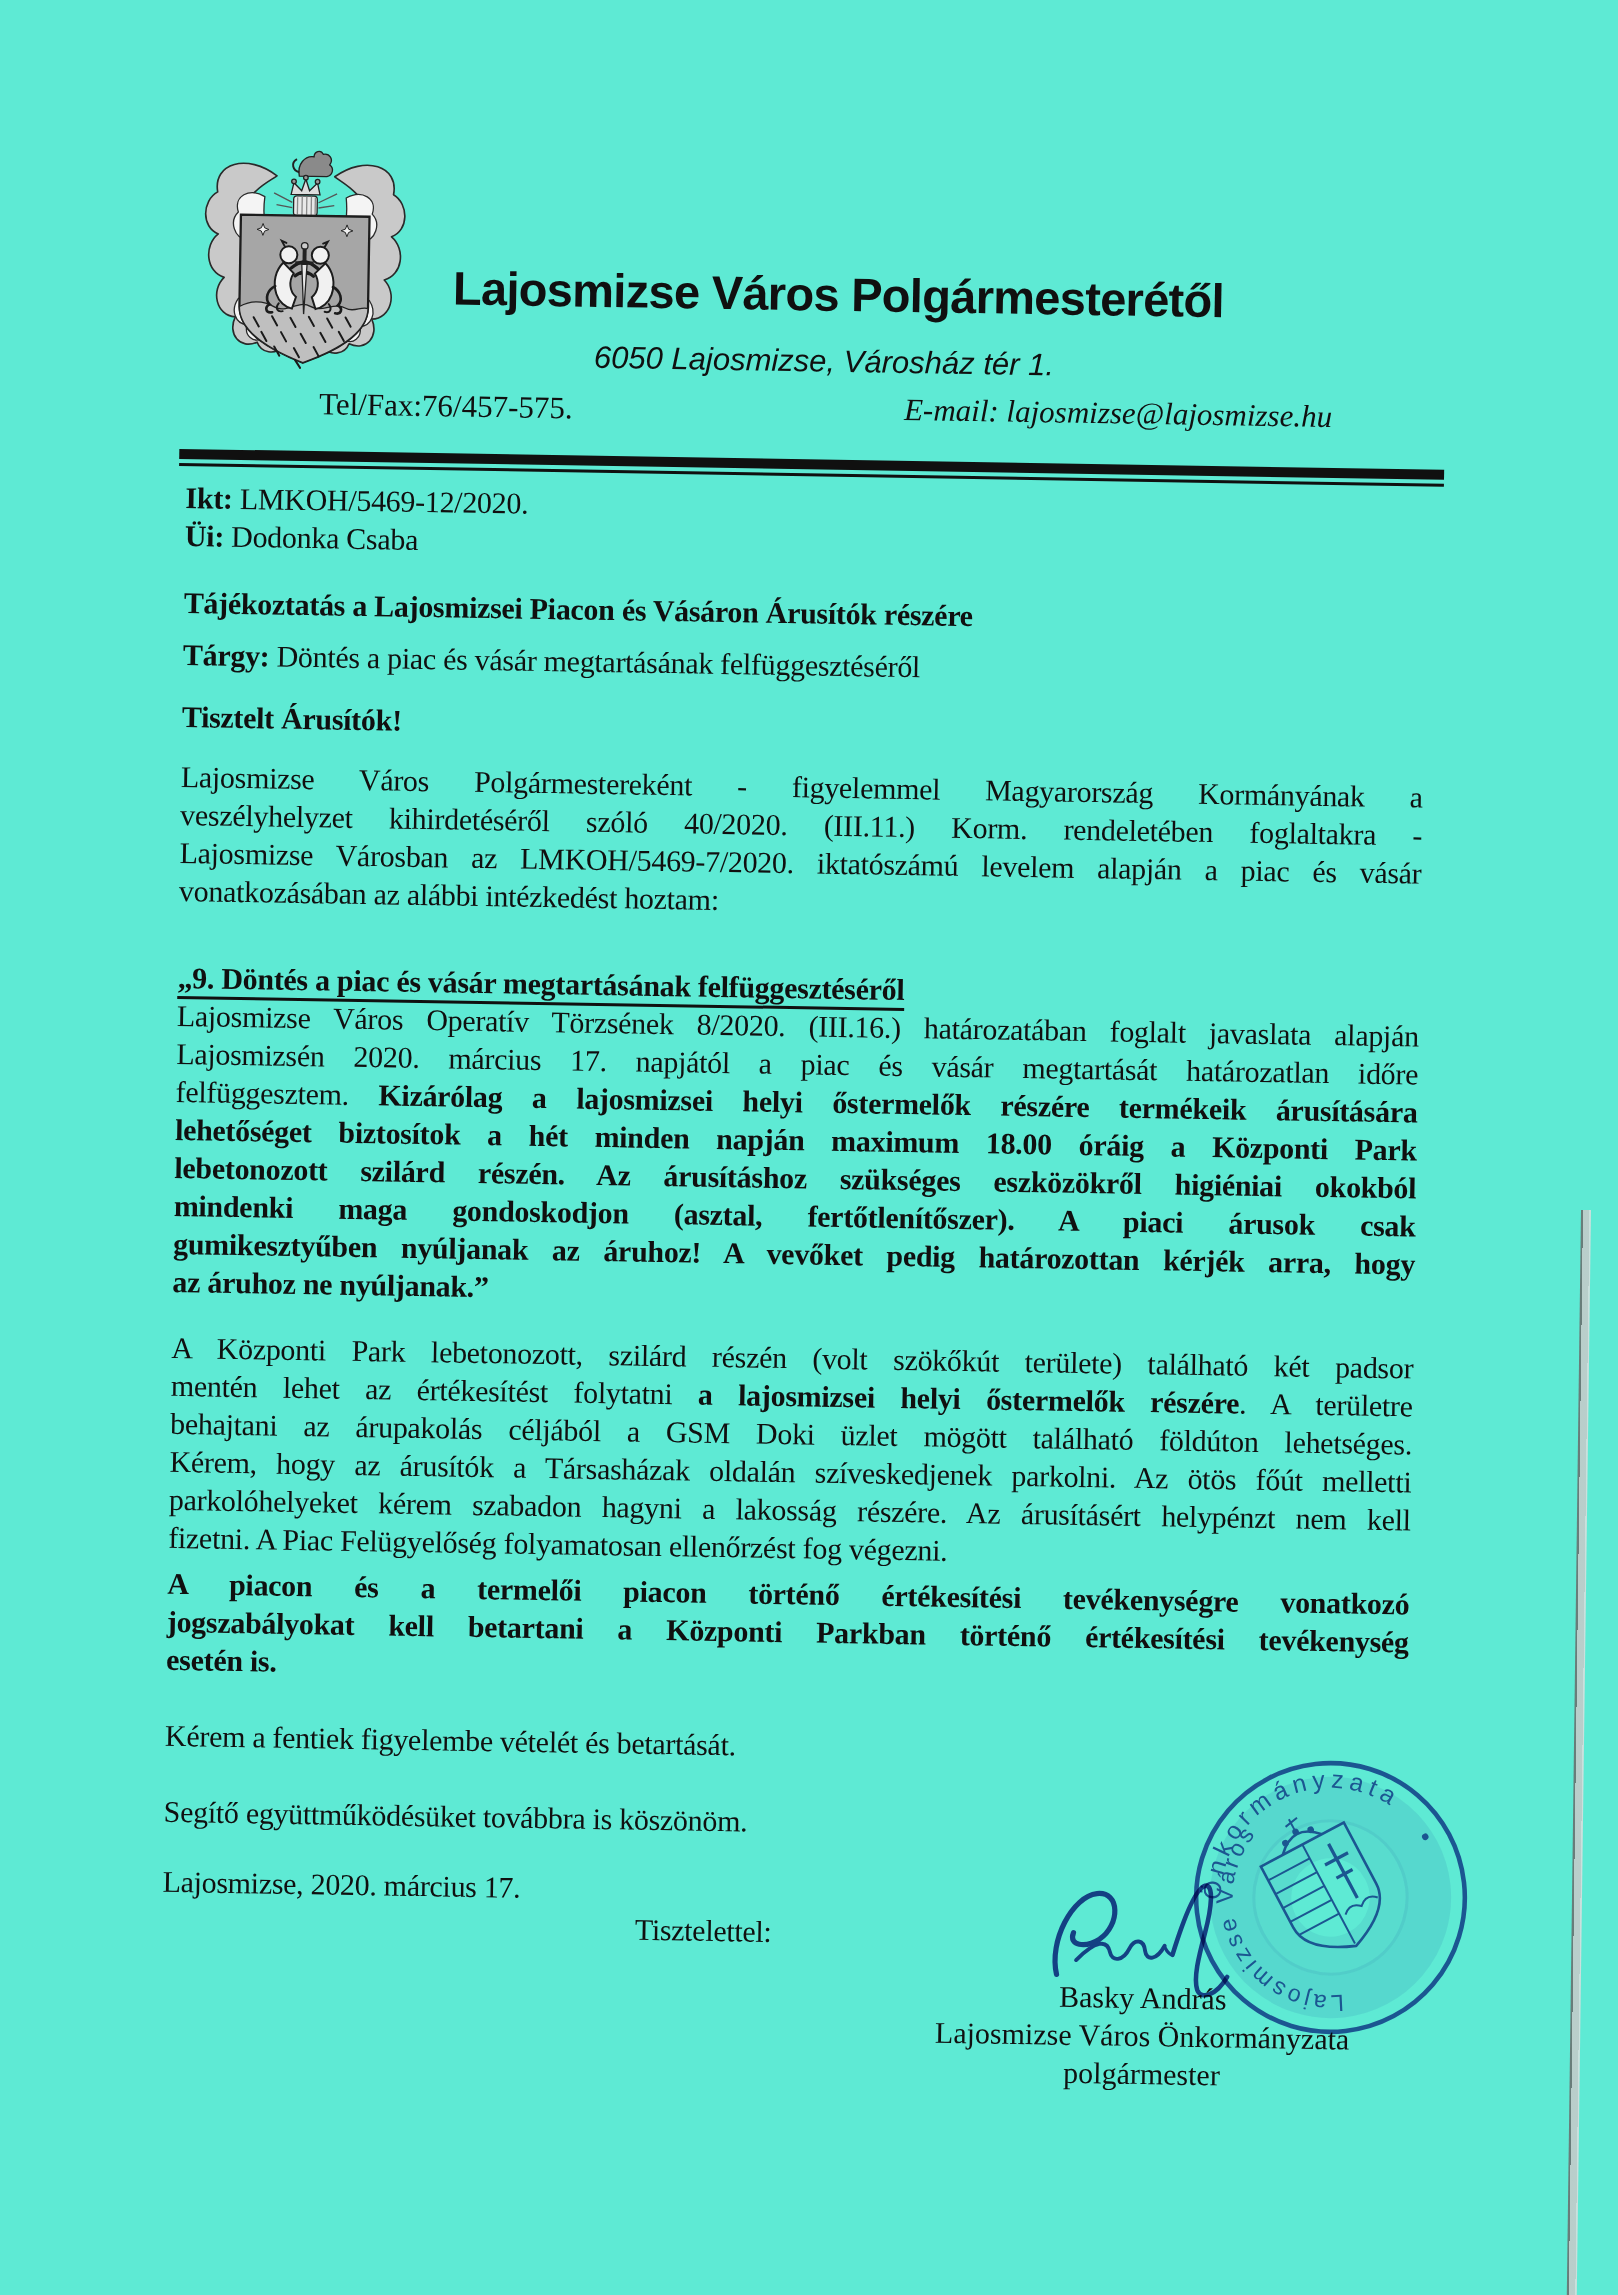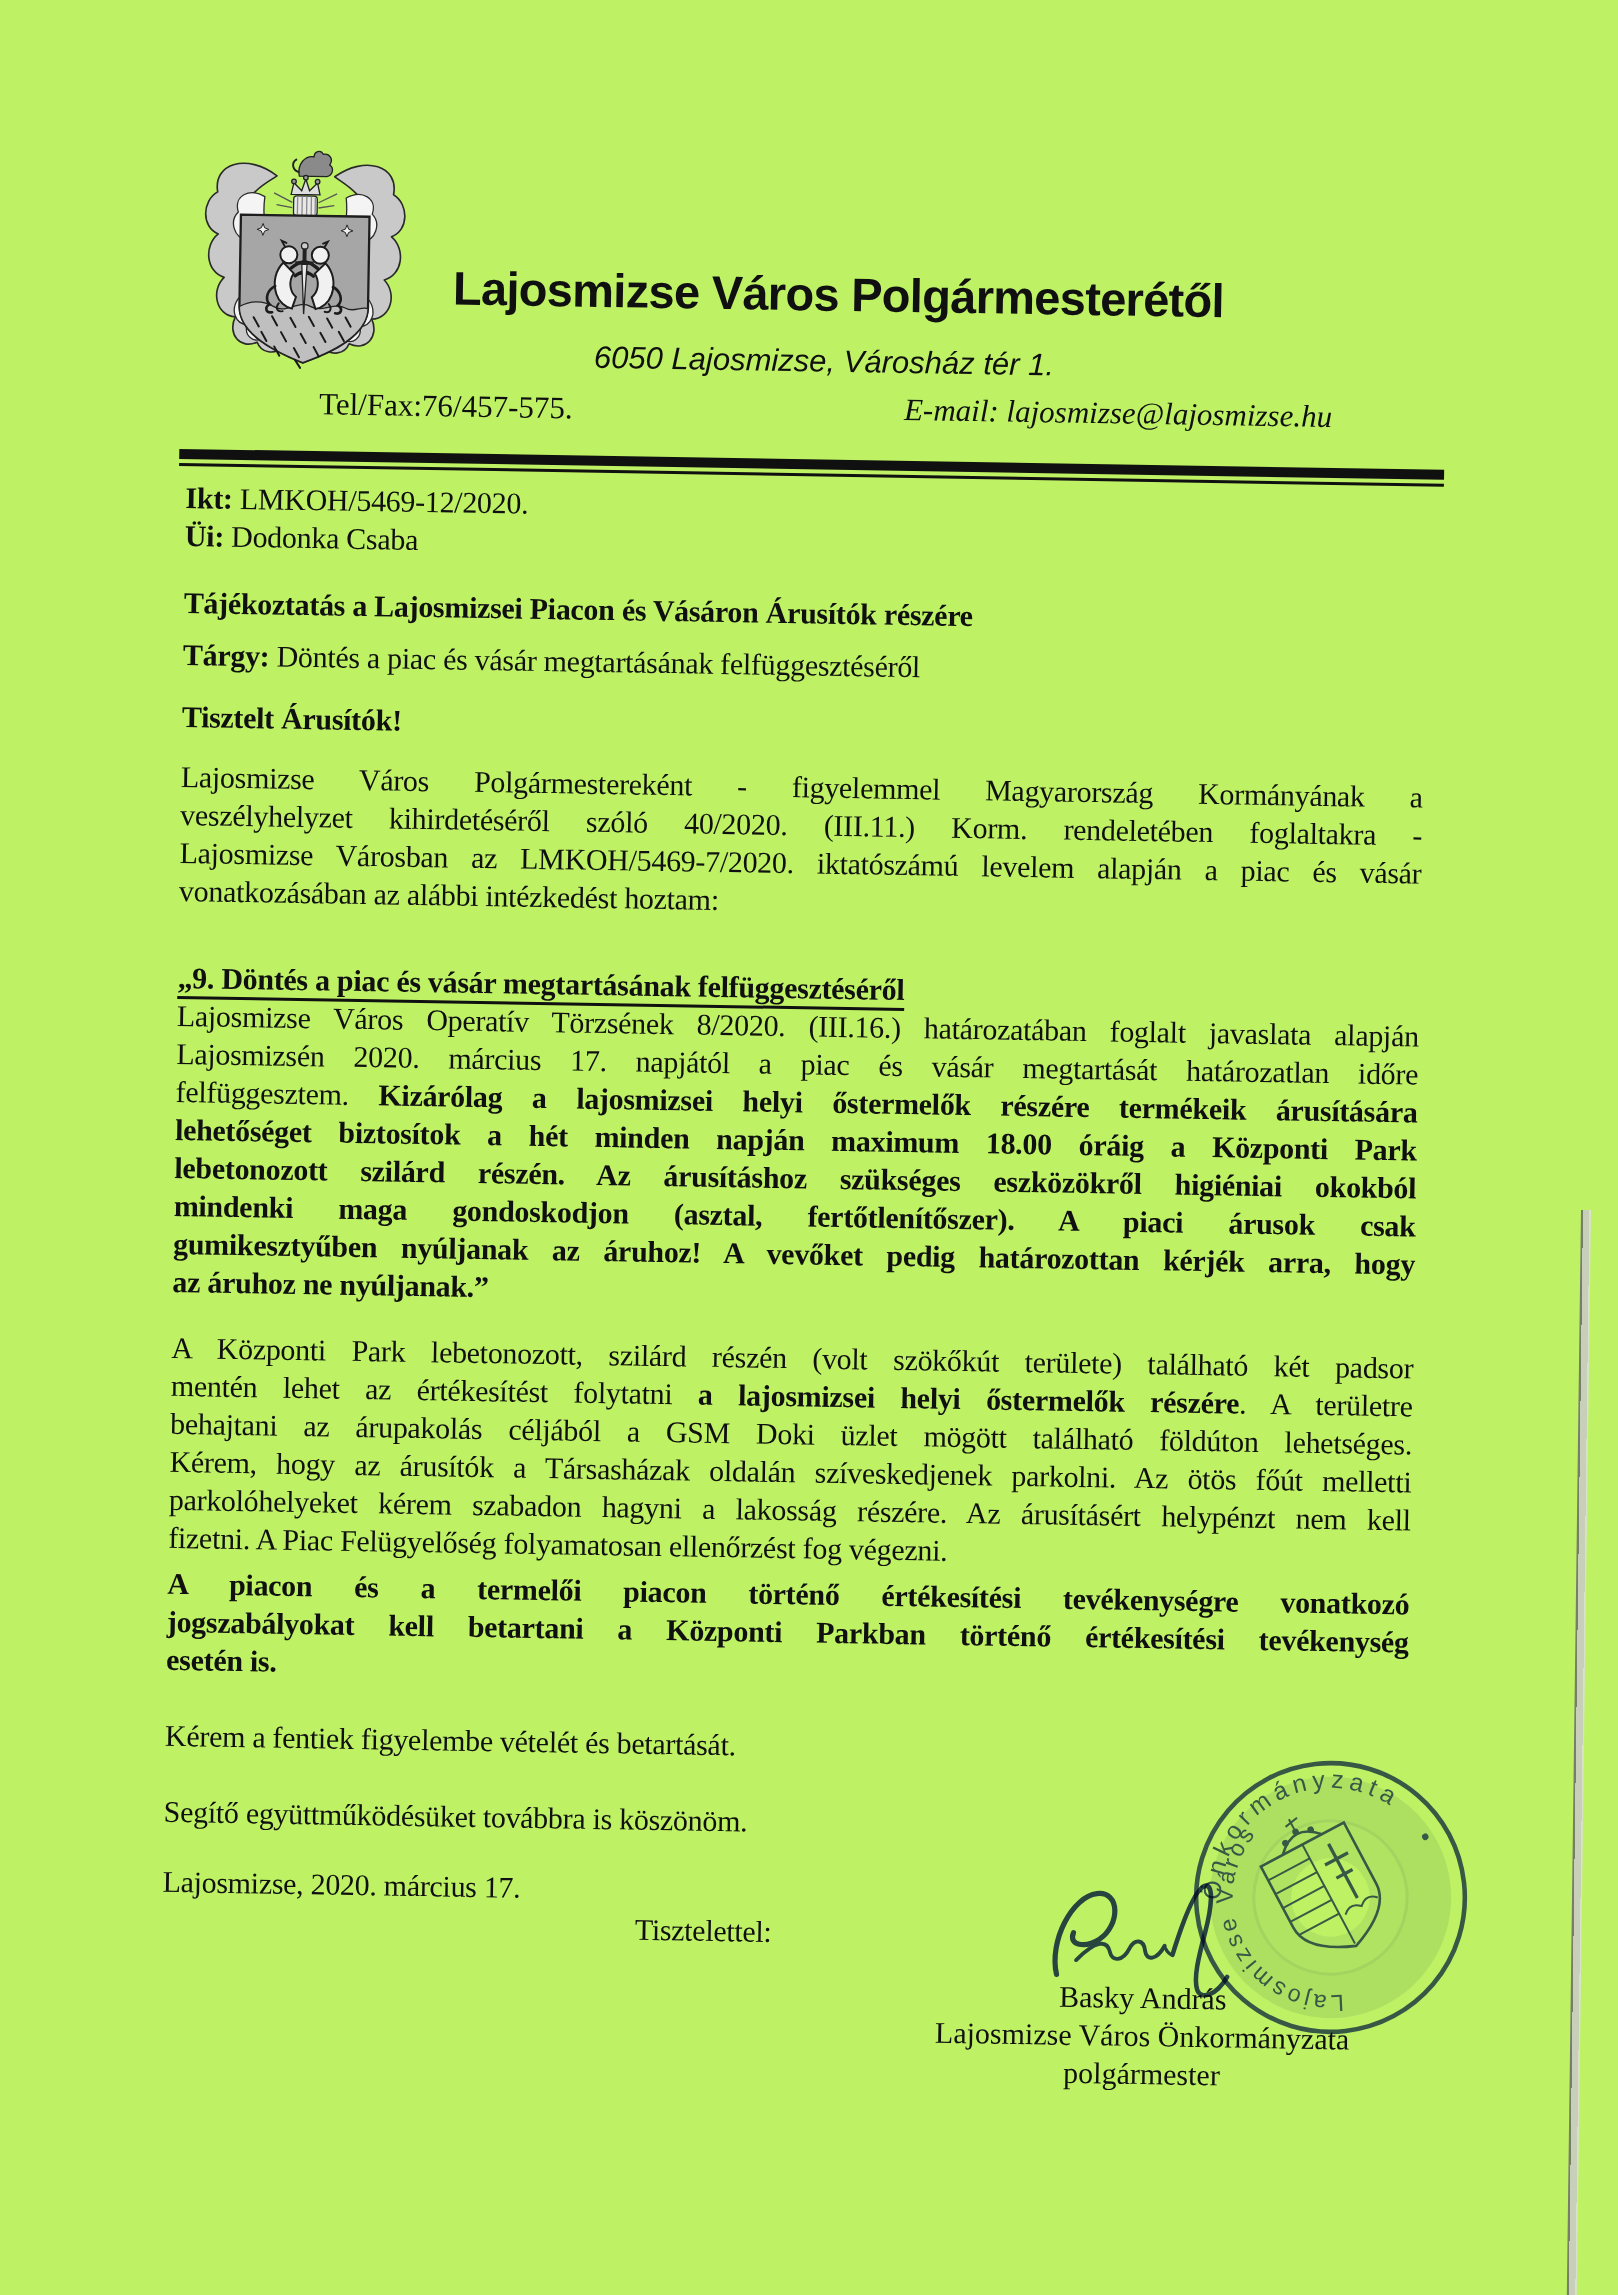--- a/index.html
+++ b/index.html
@@ -1,16 +1,16 @@
 <!DOCTYPE html>
 <html style="font-size:10.4px"><head>
 <meta charset="utf-8">
 <style>
   html,body{margin:0;padding:0;background:#e9e9e9;}
-  .page{position:relative;width:1619px;height:2295px;background:#bef264;overflow:hidden;
+  .page{position:relative;width:1619px;height:2295px;background:#5eead4;overflow:hidden;
         font-family:"Liberation Serif",serif;color:#101010;}
   .rot{position:absolute;left:0;top:0;width:1619px;height:2295px;
        transform:rotate(0.95deg);transform-origin:186px 470px;}
   .abs{position:absolute;}
   .page-title{font-family:"Liberation Sans",sans-serif;font-weight:bold;font-size:47px;
               line-height:1;letter-spacing:-0.7px;white-space:nowrap;}
   .hdr-address{font-family:"Liberation Sans",sans-serif;font-style:italic;font-size:31px;
                line-height:1;white-space:nowrap;}
   .hdr-telfax{font-size:31px;line-height:1;white-space:nowrap;}
   .hdr-email{font-style:italic;font-size:31px;line-height:1;white-space:nowrap;}

